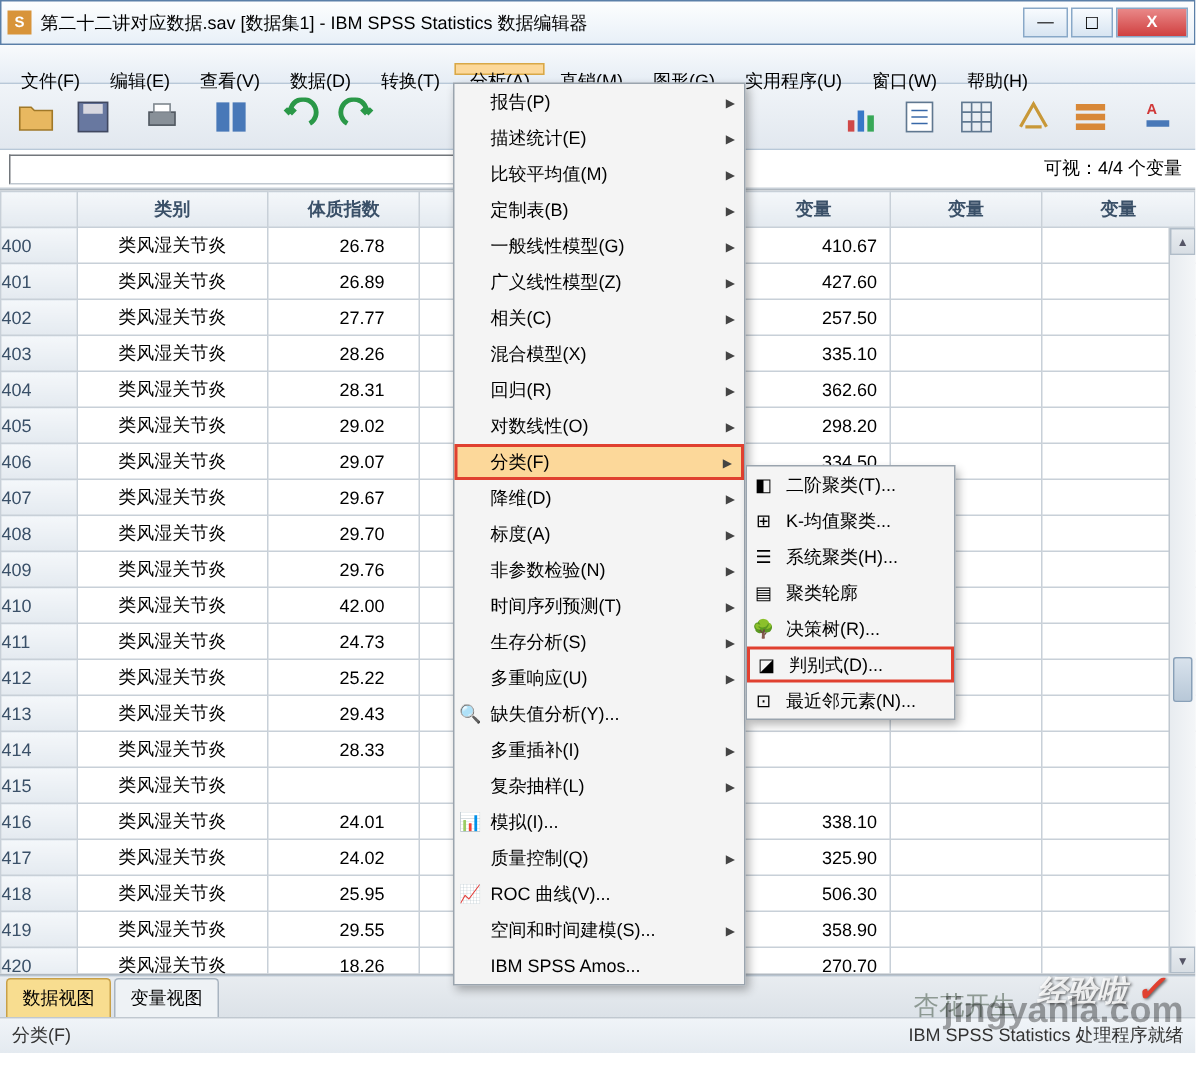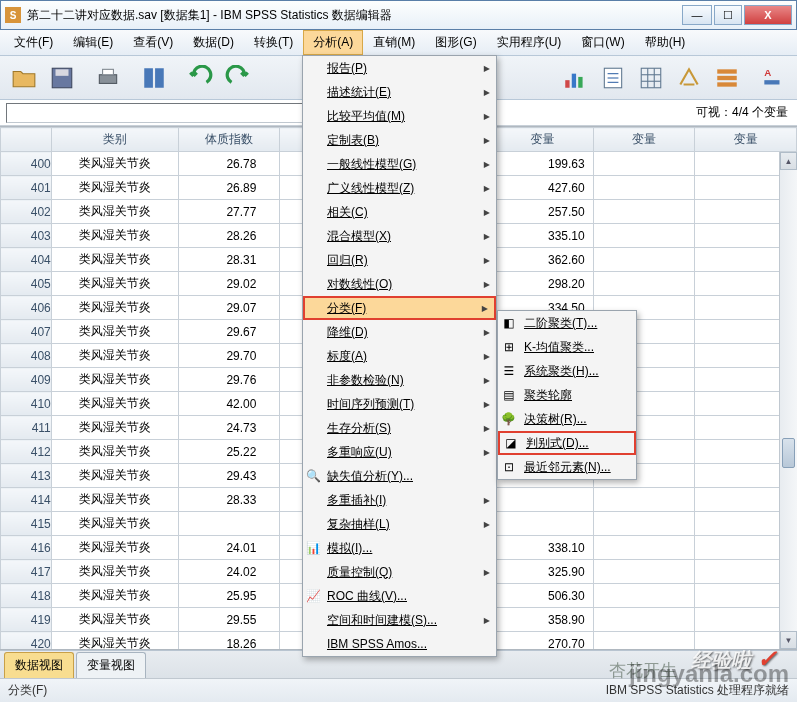--- a/index.html
+++ b/index.html
@@ -6,53 +6,53 @@
 body { background: #fff; width: 797px; height: 714px; overflow: hidden; font-size: 12px; }
 
 .titlebar { height: 30px; background: linear-gradient(#fdfefe, #e8f0f8); border: 1px solid #5a7fa8; display: flex; align-items: center; padding: 0 4px; }
 .titlebar-icon { width: 16px; height: 16px; background: #d8943a; margin-right: 6px; display: inline-flex; align-items: center; justify-content: center; color: #fff; font-size: 10px; font-weight: bold; }
 .titlebar-text { flex: 1; font-size: 12px; color: #000; }
 .win-btns { display: flex; gap: 2px; }
 .win-btn { width: 30px; height: 20px; border: 1px solid #88a8c8; background: linear-gradient(#f8fbfe,#d8e5f2); display: flex; align-items: center; justify-content: center; font-size: 11px; }
 .win-btn.max { width: 28px; }
 .win-btn.close { width: 48px; background: linear-gradient(#e98888,#d04040); color: #fff; font-weight: bold; }
 
-.menubar { height: 26px; background: linear-gradient(#f8fafc,#e6edf5); border-bottom: 1px solid #b8c8d8; display: flex; padding: 0 4px; }
+.menubar { height: 26px; background: linear-gradient(#f8fafc,#e6edf5); border-bottom: 1px solid #b8c8d8; display: flex; padding: 12px 4px; }
 .menu-item { padding: 4px 10px; cursor: default; }
 .menu-item.active { background: #fcd89a; border: 1px solid #d8a848; padding: 3px 9px; }
 
 .toolbar { height: 44px; background: linear-gradient(#f0f4f8,#e2e8ef); border-bottom: 1px solid #b8c8d8; display: flex; align-items: center; padding: 2px 6px; gap: 2px; }
 .tbtn { width: 36px; height: 36px; border: 1px solid transparent; display: flex; align-items: center; justify-content: center; }
 .tbtn svg { width: 26px; height: 26px; }
 .tsep { width: 6px; }
 
 .breadcrumb-row { height: 26px; border-bottom: 1px solid #c8d0d8; display: flex; align-items: center; padding: 0 6px; }
 .breadcrumb-box { width: 300px; height: 20px; border: 1px inset #c0c8d0; background: #fff; }
 .vis-label { margin-left: auto; font-size: 12px; padding-right: 3px; }
 
 .grid-wrap { position: relative; height: 524px; border-top: 1px solid #b0b8c0; border-bottom: 1px solid #b0b8c0; overflow: hidden; background: #fff; }
 .grid { border-collapse: collapse; width: 100%; }
 .grid th, .grid td { border: 1px solid #c8d0d8; height: 24px; font-size: 12px; }
-.grid th { background: linear-gradient(#f4f7fa,#e4eaf0); font-weight: normal; color: #3a5068; text-align: center; }
-.grid .rowhdr { width: 48px; background: linear-gradient(#f4f7fa,#e4eaf0); text-align: right; color: #3a5068; }
+.grid th { background: linear-gradient(#f4f7fa,#e4eaf0); font-weight: bold; color: #3a5068; text-align: center; }
+.grid .rowhdr { width: 48px; background: linear-gradient(#f4f7fa,#e4eaf0); text-align: left; color: #3a5068; }
 .grid .corner { width: 48px; background: linear-gradient(#f4f7fa,#e4eaf0); }
 .grid td.cat { width: 120px; text-align: center; }
 .grid td.num { width: 96px; text-align: right; padding-right: 23px; }
 .grid td.var2 { width: 96px; text-align: right; padding-right: 8px; }
 .grid th.colh { width: 96px; }
 .grid th.cath { width: 120px; }
 .hidden-col { background: #fff; }
 
 .scroll-v { position: absolute; right: 0; top: 25px; bottom: 0; width: 18px; background: linear-gradient(90deg,#e8ecf0,#f4f6f8); border-left: 1px solid #c0c8d0; }
 .sthumb-v { position: absolute; left: 2px; right: 2px; top: 286px; height: 30px; background: linear-gradient(#d8e2ec,#b8c8d8); border: 1px solid #88a0b8; border-radius: 2px; }
 .sarrow { position: absolute; left: 0; right: 0; height: 18px; background: linear-gradient(#e8ecf0,#d8dee4); border: 1px solid #b0bcc8; display:flex; align-items:center; justify-content:center; font-size:8px; color:#556;}
 
 .dropdown { position: absolute; background: #f4f4f4; border: 1px solid #9aa4ae; box-shadow: 2px 3px 6px rgba(0,0,0,.3); z-index: 10; }
 .dd-main { left: 302px; top: 55px; width: 195px; }
-.dd-item { height: 24px; display: flex; align-items: center; padding: 0 24px 0 24px; position: relative; font-size: 12px; text-decoration: underline; }
+.dd-item { height: 24px; display: flex; align-items: center; padding: 0 24px 0 24px; position: relative; font-size: 12px; }
 .dd-item.has-sub::after { content: "▶"; position: absolute; right: 6px; font-size: 8px; color: #444; }
 .dd-item.hl { background: #fcd89a; border: 2px solid #e04030; padding: 0 22px 0 22px; height: 24px; }
 .dd-item .iconbox { position: absolute; left: 3px; width: 16px; height: 16px; display:flex; align-items:center; justify-content:center; }
 
 .dd-sub { left: 497px; top: 310px; width: 140px; }
 .dd-sub .dd-item { padding-left: 26px; }
 .dd-sub .dd-item.hl2 { border: 2px solid #e04030; }
 
 .bottom-tabs { height: 28px; background: linear-gradient(#e8ecf0,#dce2e8); border-top: 1px solid #b8c4d0; display: flex; align-items: flex-end; padding: 0 4px; }
 .btab { padding: 4px 10px; border: 1px solid #a8b4c0; border-bottom: none; background: #eef2f5; margin-right: 2px; border-radius: 3px 3px 0 0; font-size: 12px; }
@@ -194,21 +194,21 @@
     <th class="colh">变量</th>
     <th class="colh">变量</th>
   </tr>
   </tbody>
       <tbody id="grid-body">
         <tr>
           <td class="rowhdr">400</td>
           <td class="cat">类风湿关节炎</td>
           <td class="num">26.78</td>
           <td class="hidden-col"></td>
-          <td class="var2">199.63</td>
+          <td class="var2">410.67</td>
           <td></td>
           <td></td>
         </tr>
         <tr>
           <td class="rowhdr">401</td>
           <td class="cat">类风湿关节炎</td>
           <td class="num">26.89</td>
           <td class="hidden-col"></td>
           <td class="var2">427.60</td>
           <td></td>

